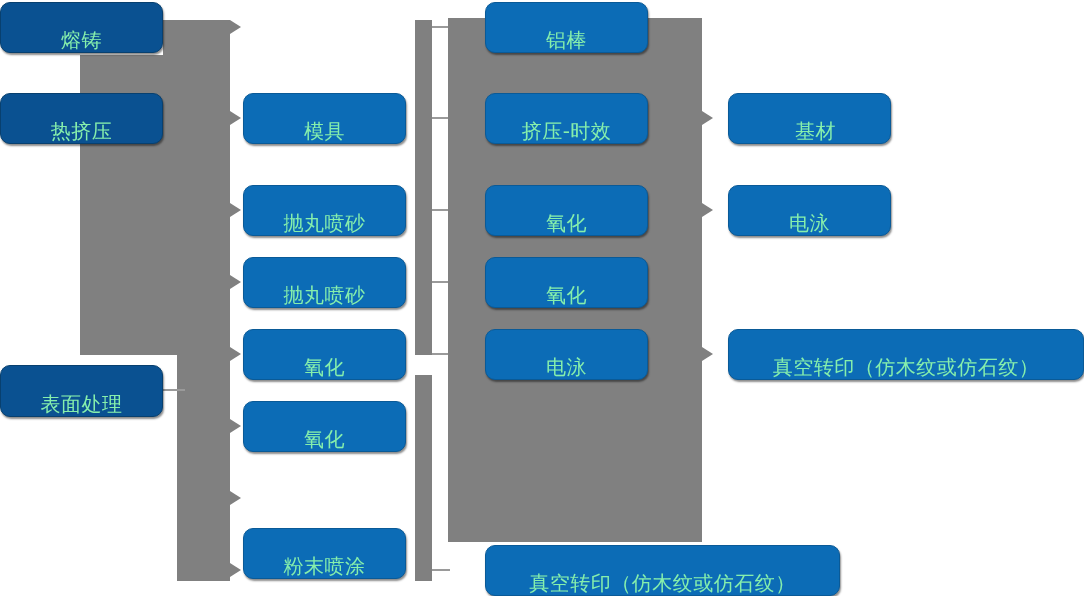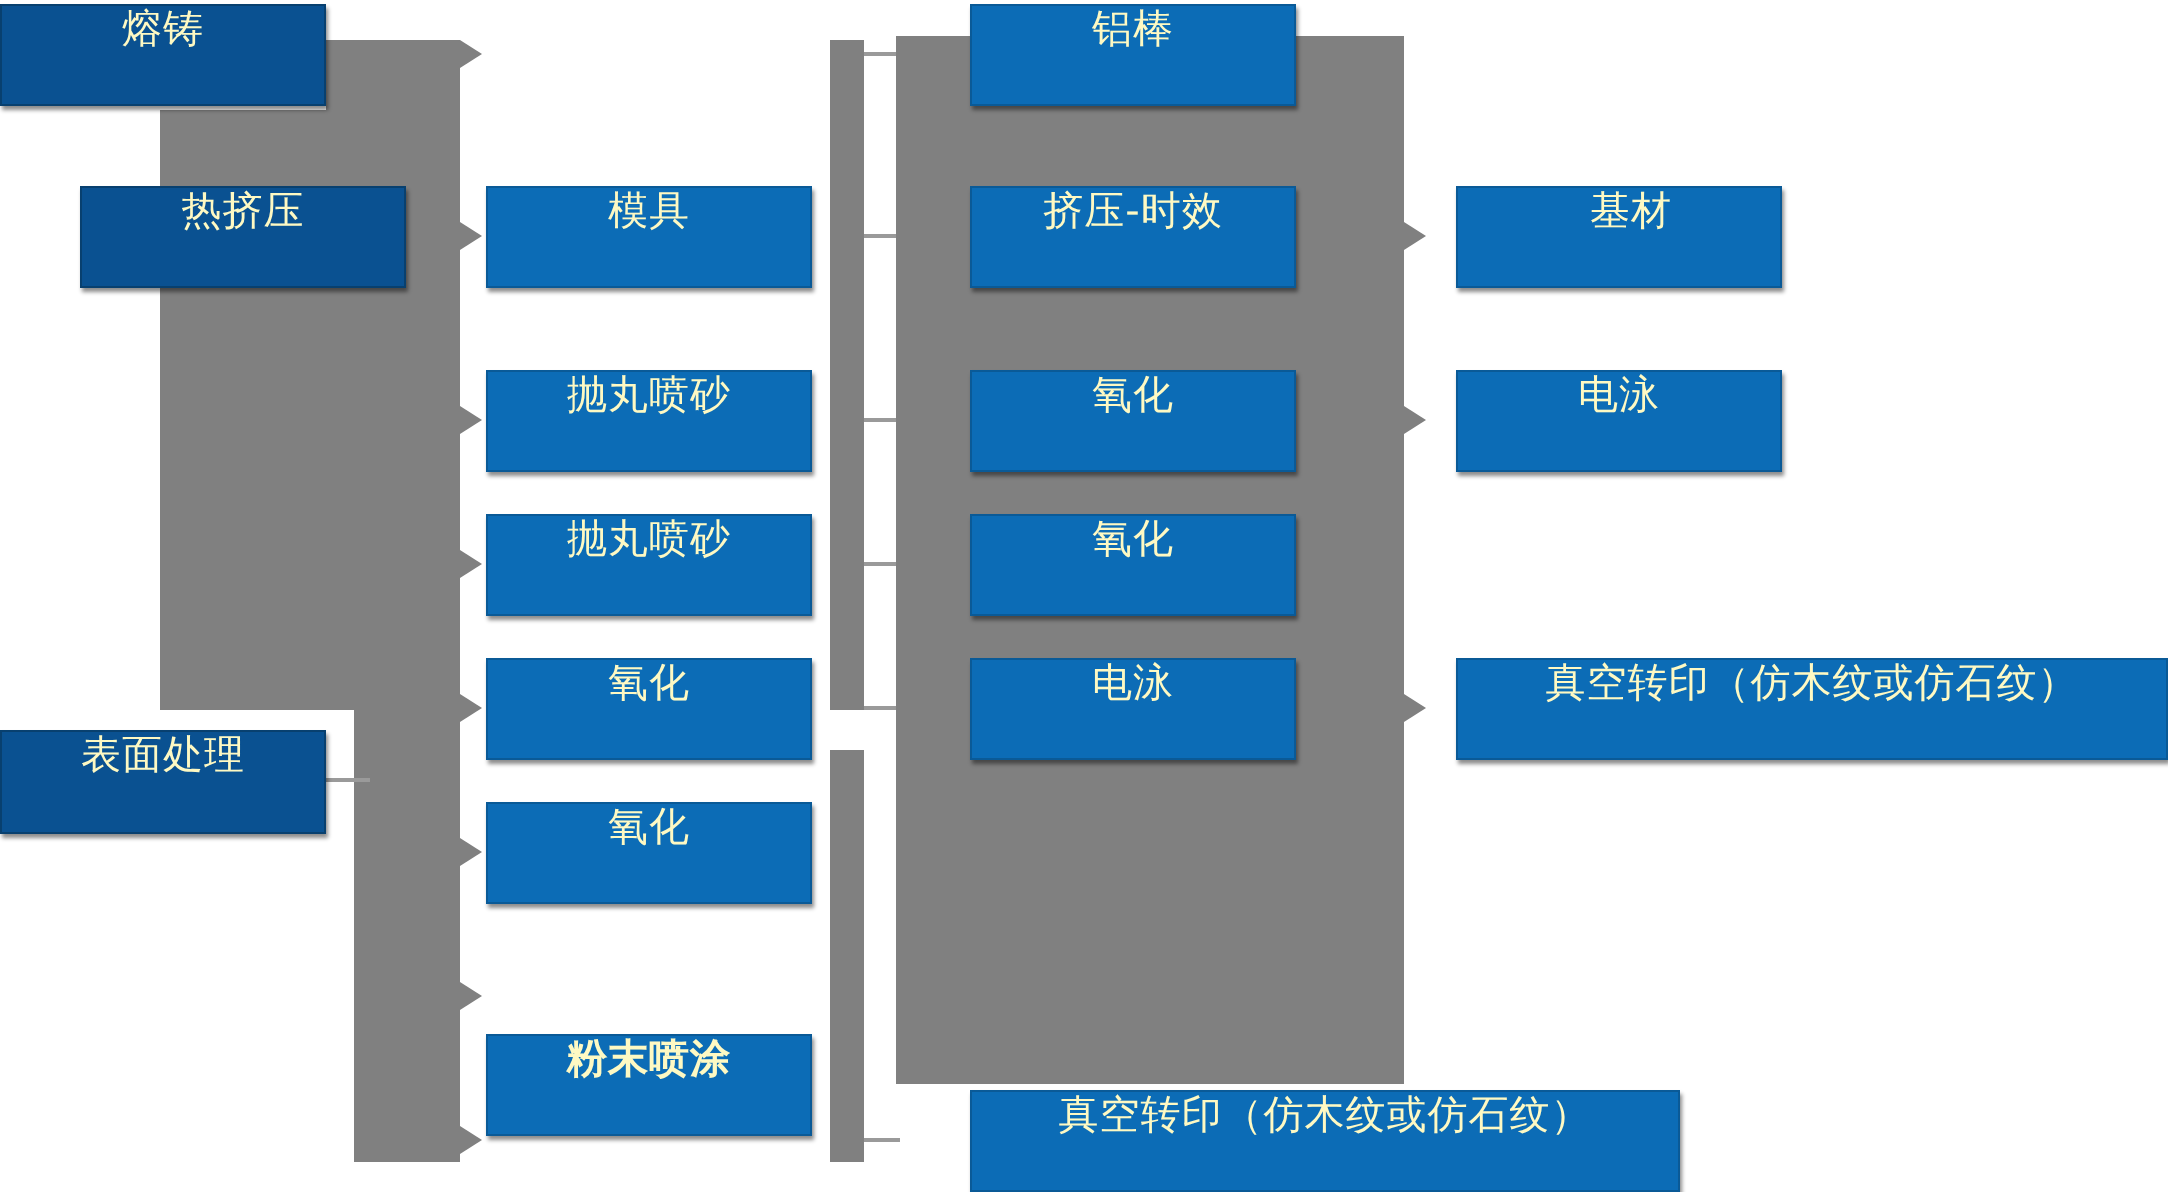--- a/index.html
+++ b/index.html
@@ -9,22 +9,22 @@
   
   .gray{position:absolute;background:#808080;}
   .grayline{position:absolute;background:#9a9a9a;height:2px;}
 
   .arrow{position:absolute;width:0;height:0;
          border-top:7px solid transparent;
          border-bottom:7px solid transparent;
          border-left:11px solid #808080;}
 
   
-  .node{position:absolute;display:flex;align-items:flex-start;justify-content:center;
-        box-sizing:border-box;color:#fef9c3;border-radius:0;
+  .node{position:absolute;display:flex;align-items:flex-end;justify-content:center;
+        box-sizing:border-box;color:#86efac;border-radius:10px;
         text-align:center;line-height:1.15;letter-spacing:.5px;
         box-shadow:1px 2px 2px rgba(0,0,0,.45);}
   .node span{display:block;}
 
   .n-dark{background:#0A5191;border:1px solid #08406f;}
   .n-blue{background:#0C6CB6;border:1px solid #0a5a97;}
 
   .fs20{font-size:20px;}
 </style>
 </head>
@@ -58,21 +58,21 @@
 
   <div class="gray" style="left:448px;top:18px;width:254px;height:524px;"></div>
 
   <div class="arrow" style="left:702px;top:111px;"></div>
   <div class="arrow" style="left:702px;top:203px;"></div>
   <div class="arrow" style="left:702px;top:347px;"></div>
 
   <div class="node n-dark fs20" style="left:0px;top:2px;width:163px;height:51px;">
     <span>熔铸</span>
   </div>
-  <div class="node n-dark fs20" style="left:0px;top:93px;width:163px;height:51px;margin-left:40px;">
+  <div class="node n-dark fs20" style="left:0px;top:93px;width:163px;height:51px;">
     <span>热挤压</span>
   </div>
   <div class="node n-dark fs20" style="left:0px;top:365px;width:163px;height:52px;">
     <span>表面处理</span>
   </div>
 
   <div class="node n-blue fs20" style="left:243px;top:93px;width:163px;height:51px;">
     <span>模具</span>
   </div>
   <div class="node n-blue fs20" style="left:243px;top:185px;width:163px;height:51px;">
@@ -80,21 +80,21 @@
   </div>
   <div class="node n-blue fs20" style="left:243px;top:257px;width:163px;height:51px;">
     <span>抛丸喷砂</span>
   </div>
   <div class="node n-blue fs20" style="left:243px;top:329px;width:163px;height:51px;">
     <span>氧化</span>
   </div>
   <div class="node n-blue fs20" style="left:243px;top:401px;width:163px;height:51px;">
     <span>氧化</span>
   </div>
-  <div class="node n-blue fs20" style="left:243px;top:517px;width:163px;height:51px;font-weight:bold;">
+  <div class="node n-blue fs20" style="left:243px;top:528px;width:163px;height:51px;">
     <span>粉末喷涂</span>
   </div>
 
   <div class="node n-blue fs20" style="left:485px;top:2px;width:163px;height:51px;">
     <span>铝棒</span>
   </div>
   <div class="node n-blue fs20" style="left:485px;top:93px;width:163px;height:51px;">
     <span>挤压-时效</span>
   </div>
   <div class="node n-blue fs20" style="left:485px;top:185px;width:163px;height:51px;">

